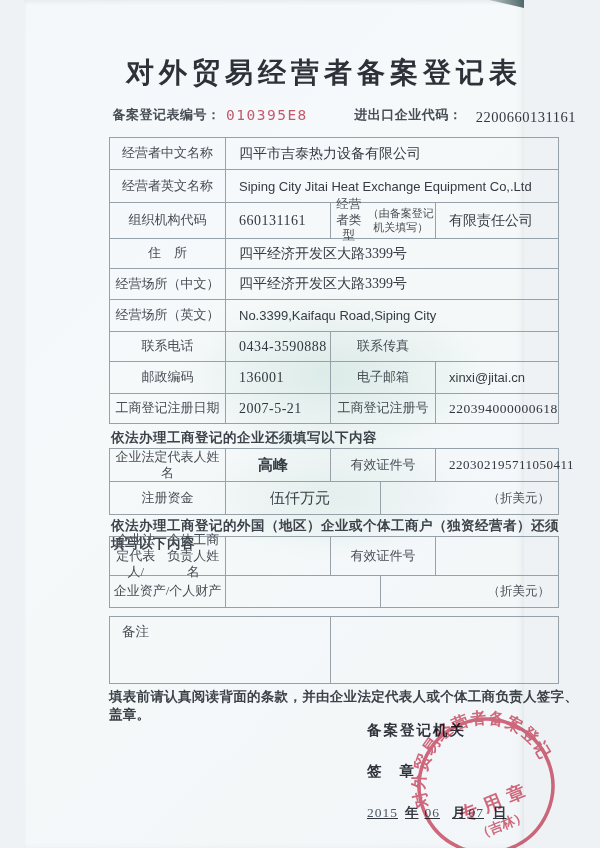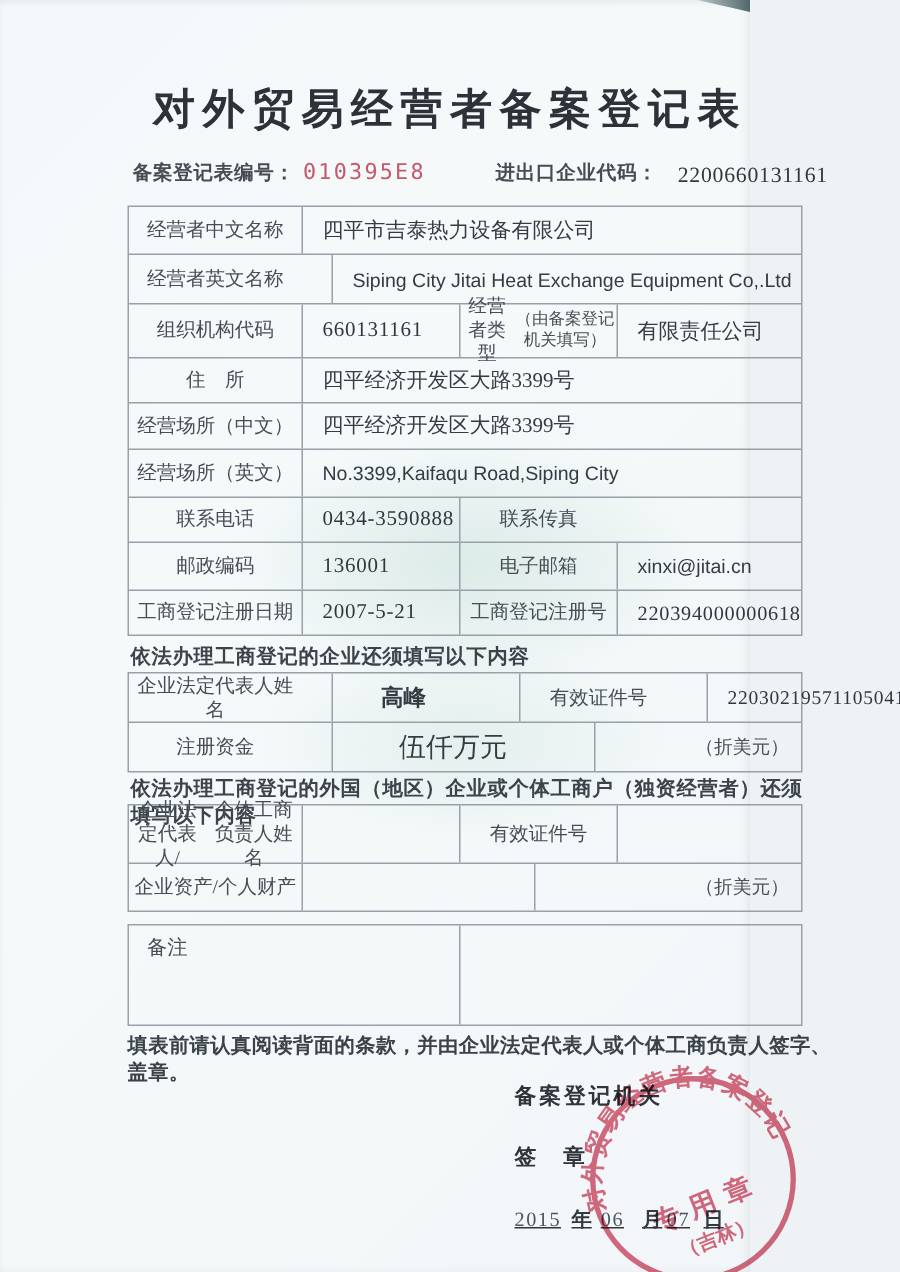--- a/index.html
+++ b/index.html
@@ -2,21 +2,21 @@
 <html><head>
 <meta charset="utf-8">
 <style>
   html,body{margin:0;padding:0;}
   body{width:600px;height:848px;overflow:hidden;
        font-family:"Liberation Serif","DejaVu Serif",serif;
        background:#eef2f4;}
   .page{position:relative;width:500px;height:848px;
         background:linear-gradient(135deg,#f4f8fa 0%,#f6f9fa 40%,#f2f6f8 100%);
         color:#3c4349;
-        box-shadow:inset -3px 0 6px rgba(60,80,90,.06), inset 0 2px 4px rgba(60,80,90,.05);}
+        box-shadow:inset -3px 0 6px rgba(60,80,90,.06), inset 0 2px 4px rgba(60,80,90,.05);margin-left:24px;}
   
   .bleed{position:absolute;border-radius:50%;pointer-events:none;filter:blur(6px);}
   .bleed.b1{left:150px;top:290px;width:320px;height:170px;
             background:radial-gradient(ellipse at center,rgba(160,205,190,.30),rgba(160,205,190,0) 70%);}
   .bleed.b2{left:170px;top:430px;width:280px;height:130px;
             background:radial-gradient(ellipse at center,rgba(165,208,195,.22),rgba(165,208,195,0) 70%);}
   .corner-sliver{position:absolute;top:0;right:0;width:50px;height:8px;
             background:linear-gradient(to right,rgba(40,70,72,0),rgba(40,70,72,.8));
             clip-path:polygon(0 0,100% 0,100% 100%,30% 0);}
   
@@ -42,21 +42,21 @@
   .num{font-size:14px;letter-spacing:.5px;color:#30373f;}
   .eng{font-family:"Liberation Sans","DejaVu Sans",sans-serif;font-size:13px;}
   .w105{width:105px;flex:0 0 105px;}
   .w100{width:100px;flex:0 0 100px;}
   .w155{width:155px;flex:0 0 155px;}
   .lab2{width:105px;flex:0 0 105px;justify-content:center;text-align:center;
         color:#464d54;font-size:13px;flex-direction:row;line-height:1.25;align-items:center;}
   .lab2 .l1{font-size:12.5px;}
   .lab2 .l2{font-size:11px;}
   .usd{justify-content:flex-end;padding-right:8px;font-size:12.5px;color:#4a5158;}
-  .r31{height:31px;} .r32{height:32px;gap:20px;} .r35{height:35px;} .r29{height:29px;}
+  .r31{height:31px;} .r32{height:32px;} .r35{height:35px;} .r29{height:29px;}
   .r30{height:30px;} .r38{height:38px;} .r66{height:66px;}
   .sec-note{position:absolute;left:87px;width:460px;font-size:13.5px;
             font-weight:bold;color:#3c434a;letter-spacing:.5px;}
   .remark-lab{width:220px;flex:0 0 220px;align-items:flex-start;
               padding:6px 0 0 12px;font-size:13.5px;color:#464d54;}
   .notice{position:absolute;left:85px;top:688px;width:470px;font-size:13.5px;
           font-weight:bold;color:#3b4248;letter-spacing:.3px;}
   
   .sigblock{position:absolute;left:343px;top:721px;width:212px;text-align:left;}
   .sig-authority{font-weight:bold;font-size:14.5px;letter-spacing:2px;color:#2f353b;}
@@ -146,21 +146,21 @@
   <div class="sec-note" style="top:429px;">依法办理工商登记的企业还须填写以下内容</div>
   <div class="tbl" style="top:448px;">
     <div class="tr r32">
       <div class="td lab">企业法定代表人姓名</div>
       <div class="td val w105" style="font-weight:bold;font-size:15px;padding-left:32px;">高峰</div>
       <div class="td lab2 w100">有效证件号</div>
       <div class="td val num" style="font-size:13px;">220302195711050411</div>
     </div>
     <div class="tr r32">
       <div class="td lab">注册资金</div>
-      <div class="td val w155" style="font-size:18px;padding-left:44px;">伍仟万元</div>
+      <div class="td val w155" style="font-size:15px;padding-left:44px;">伍仟万元</div>
       <div class="td val usd">（折美元）</div>
     </div>
   </div>
 
   <div class="sec-note" style="top:517px;">依法办理工商登记的外国（地区）企业或个体工商户（独资经营者）还须填写以下内容</div>
   <div class="tbl" style="top:536px;">
     <div class="tr r38">
       <div class="td lab" style="">
         <span>企业法定代表人/</span>
         <span>个体工商负责人姓名</span>

